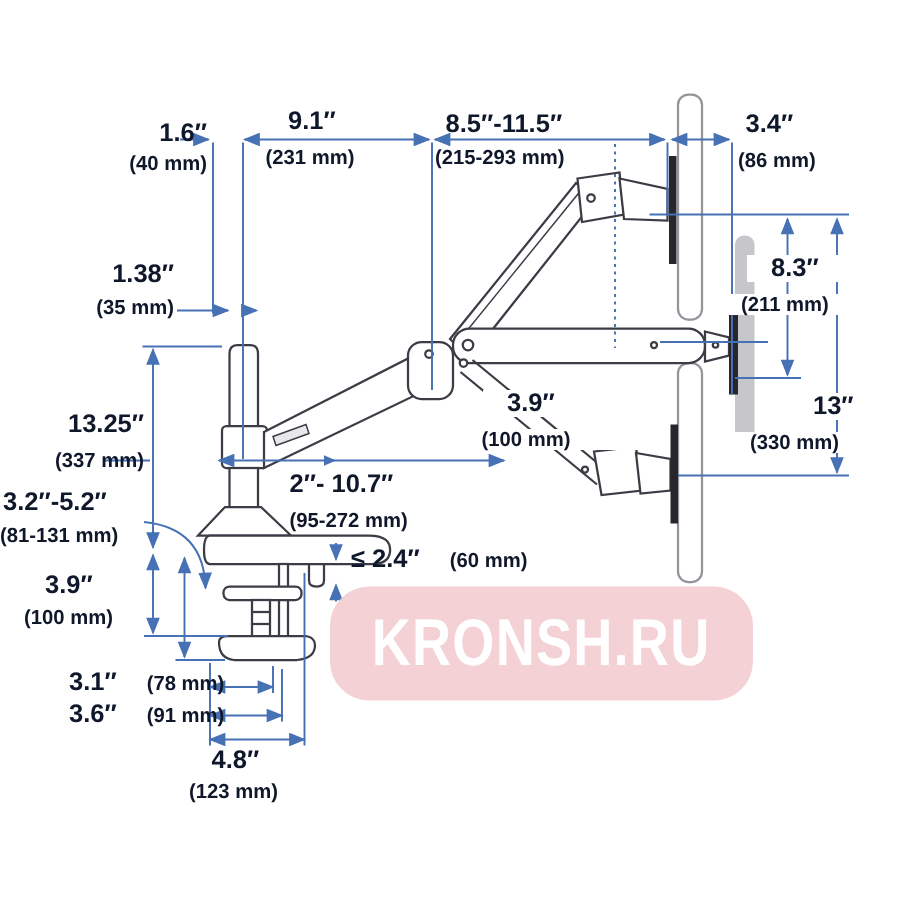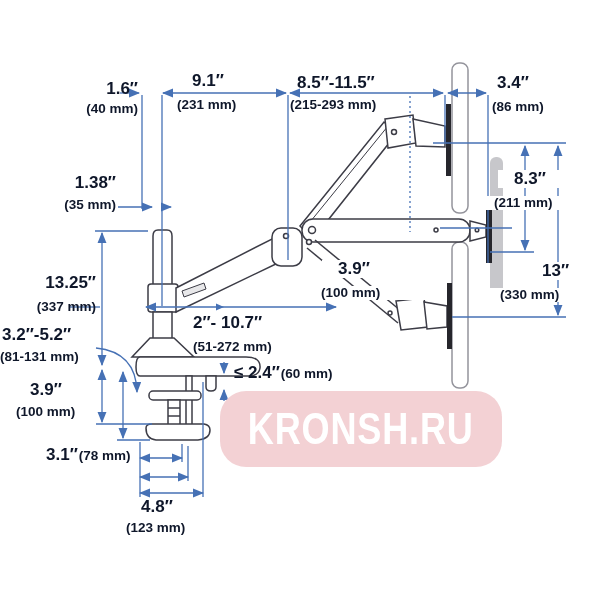--- a/index.html
+++ b/index.html
@@ -5,21 +5,21 @@
   html,body{margin:0;padding:0;background:#ffffff;}
   #stage{position:relative;width:600px;height:600px;background:#fff;overflow:hidden;
          font-family:"Liberation Sans",sans-serif;}
   #art{position:absolute;left:0;top:0;}
   .lbl{position:absolute;color:#0f172a;font-weight:bold;line-height:1.05;white-space:nowrap;}
   .in{font-size:17px;}
   .mm{font-size:13.5px;}
   .ctr{text-align:left;}
   .rgt{text-align:right;}
   .wbg{background:#ffffff;padding:0 16px;}
-  .row{display:flex;align-items:baseline;gap:1px;}
+  .row{display:flex;align-items:baseline;gap:20px;}
   #wm{position:absolute;left:220px;top:391px;width:282px;height:76px;
       background:rgba(242,205,209,0.93);border-radius:26px;
       display:flex;align-items:center;justify-content:center;}
   #wm span{color:#ffffff;font-size:44px;font-weight:bold;letter-spacing:1px;
       transform:scaleX(0.82);display:inline-block;}
 </style>
 </head>
 <body>
 
 <div id="stage">
@@ -150,40 +150,44 @@
   <div class="lbl in ctr wbg" style="left:498px;top:170px;width:52px;">8.3″</div>
   <div class="lbl mm ctr wbg" style="left:478px;top:196px;width:92px;">(211 mm)</div>
 
   <div class="lbl in ctr wbg" style="left:526px;top:262px;width:48px;">13″</div>
   <div class="lbl mm ctr wbg" style="left:484px;top:288px;width:88px;">(330 mm)</div>
 
   <div class="lbl in rgt" style="left:14px;top:274px;width:82px;">13.25″</div>
   <div class="lbl mm rgt" style="left:6px;top:300px;width:90px;">(337 mm)</div>
 
   <div class="lbl in" style="left:193px;top:314px;">2″- 10.7″</div>
-  <div class="lbl mm" style="left:193px;top:340px;">(51-272 mm)</div>
+  <div class="lbl mm" style="left:193px;top:340px;">(95-272 mm)</div>
 
   <div class="lbl in ctr wbg" style="left:322px;top:260px;width:60px;">3.9″</div>
   <div class="lbl mm ctr wbg" style="left:305px;top:286px;width:92px;">(100 mm)</div>
 
   <div class="lbl in ctr" style="left:2px;top:326px;width:94px;">3.2″-5.2″</div>
   <div class="lbl mm ctr" style="left:0px;top:350px;width:100px;">(81-131 mm)</div>
 
   <div class="lbl in ctr" style="left:30px;top:381px;width:64px;">3.9″</div>
   <div class="lbl mm ctr" style="left:16px;top:405px;width:92px;">(100 mm)</div>
 
   <div class="lbl row" style="left:234px;top:364px;">
     <span class="in">≤ 2.4″</span>
     <span class="mm">(60 mm)</span>
   </div>
 
   <div class="lbl row" style="left:46px;top:446px;">
     <span class="in">3.1″</span>
     <span class="mm">(78 mm)</span>
   </div>
+  <div class="lbl row" style="left:46px;top:467px;">
+    <span class="in">3.6″</span>
+    <span class="mm">(91 mm)</span>
+  </div>
 
   <div class="lbl in ctr" style="left:141px;top:498px;width:60px;">4.8″</div>
   <div class="lbl mm ctr" style="left:126px;top:521px;width:90px;">(123 mm)</div>
 
   <div id="wm">
     <span>KRONSH.RU</span>
   </div>
 
 </div>
 

